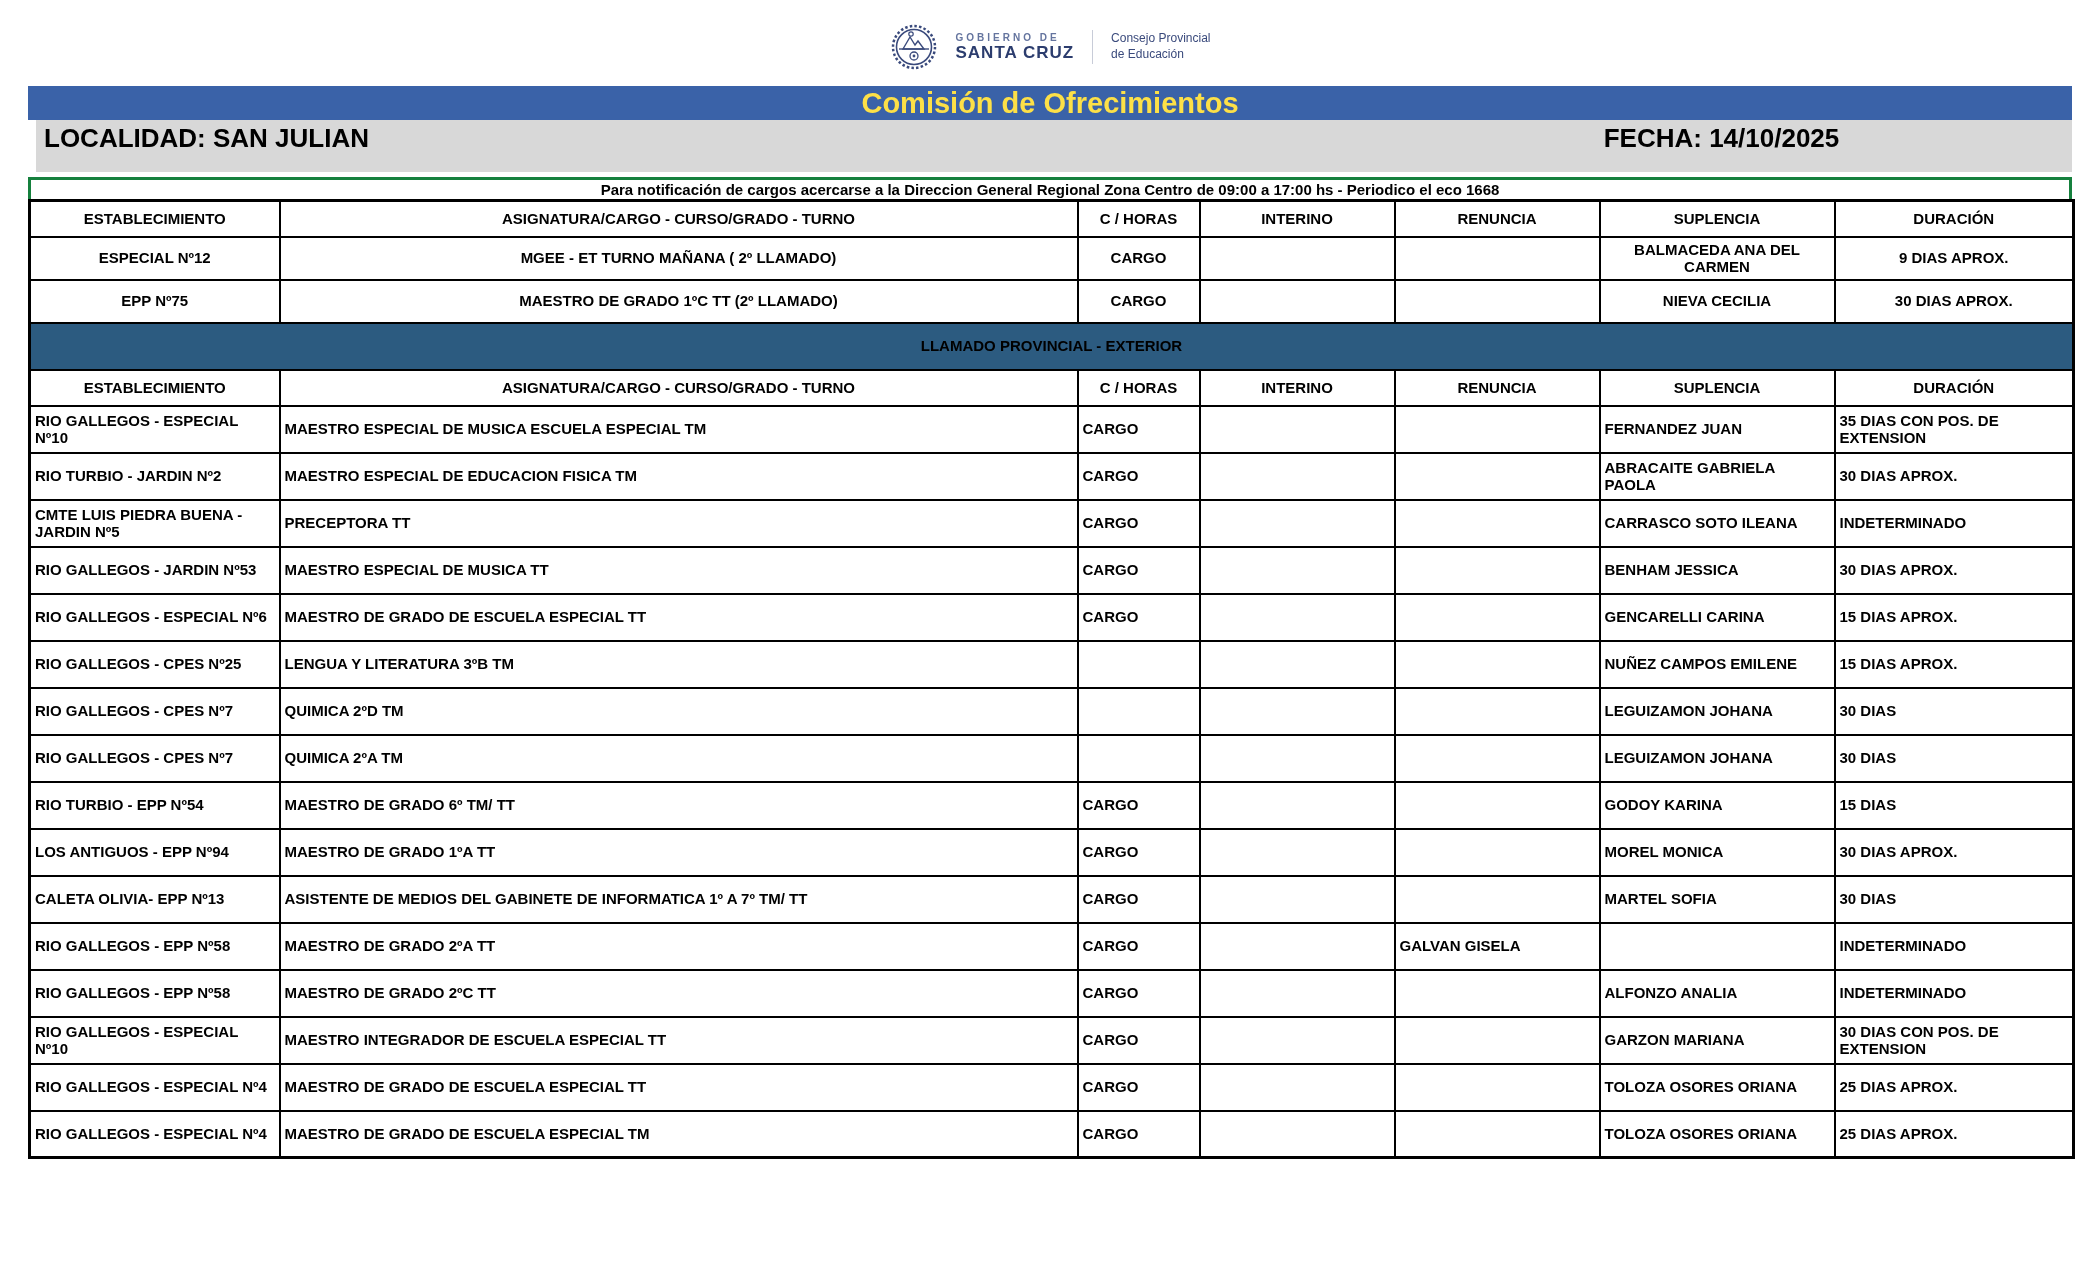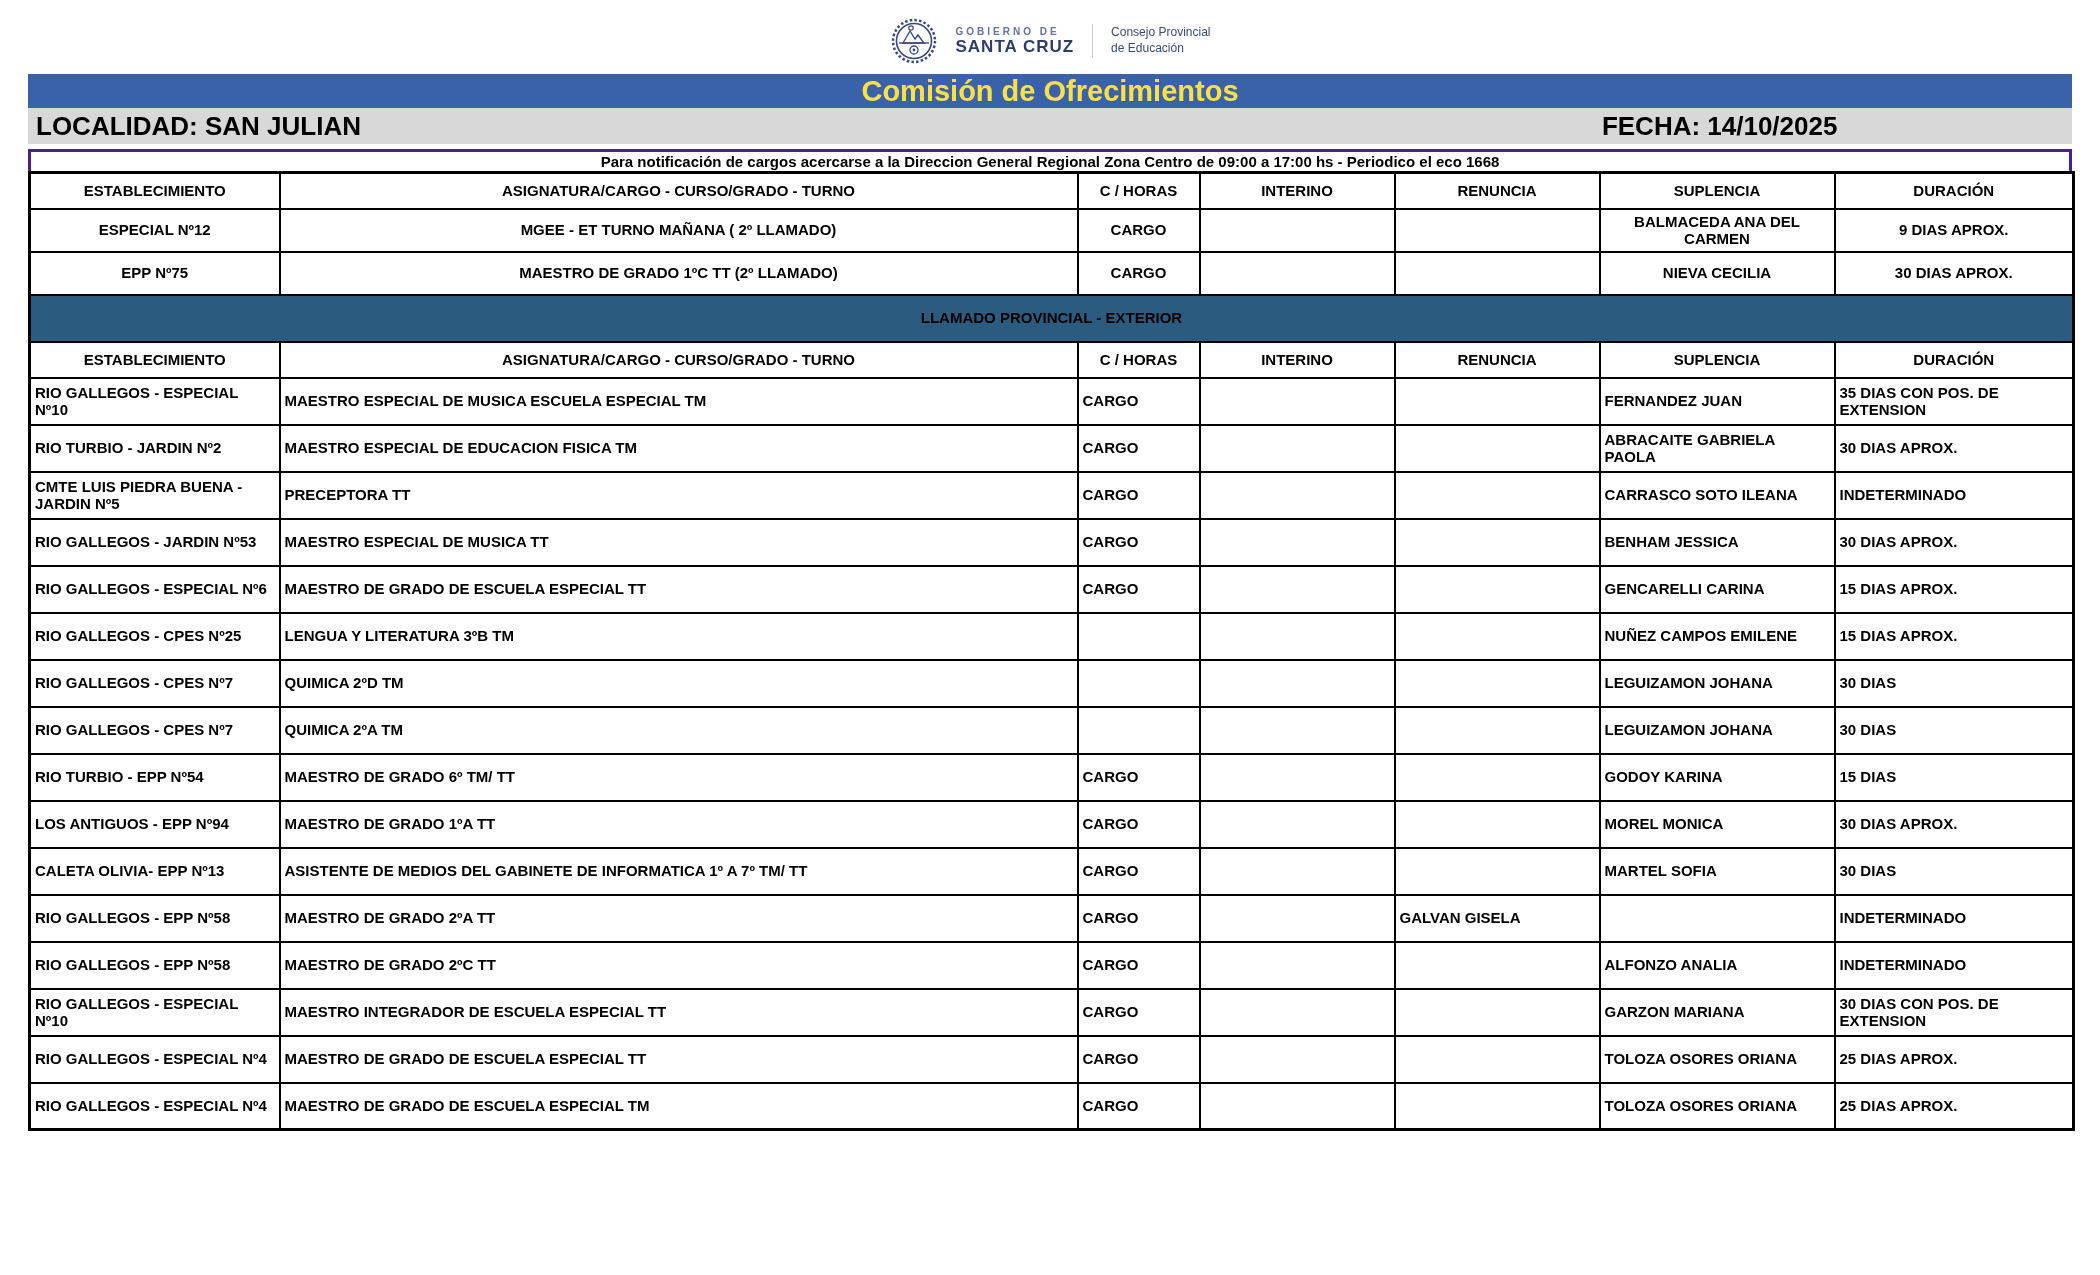--- a/index.html
+++ b/index.html
@@ -4,50 +4,50 @@
 <style>
   * { box-sizing: border-box; margin: 0; padding: 0; }
   html, body { background: #ffffff; }
   body {
     width: 2100px; height: 1275px;
     font-family: "Liberation Sans", sans-serif;
     color: #000;
     position: relative;
   }
   .logo-row {
-    height: 74px;
+    height: 86px;
     display: flex; justify-content: center; align-items: center;
     gap: 18px; padding-top: 8px;
   }
   .gob-block { display: flex; flex-direction: column; justify-content: center; }
   .gob-line1 { font-size: 10px; letter-spacing: 3px; color: #64749e; font-weight: 600; }
   .gob-line2 { font-size: 17px; font-weight: bold; color: #2c3d6e; letter-spacing: 1px; }
   .logo-divider { width: 1px; height: 34px; background: #c8ccd8; }
   .consejo-block { display: flex; flex-direction: column; justify-content: center; }
   .consejo-block div { font-size: 12px; color: #3a4a7c; line-height: 1.3; }
 
   .content { width: 2044px; margin: 0 auto; }
 
   .title-bar {
     height: 34px; line-height: 34px;
     text-align: center; font-weight: bold; font-size: 29px;
     color: #fde047;
   }
-  .sub-bar { height: 36px; position: relative; }
+  .sub-bar { height: 52px; position: relative; margin-left: 8px; }
   .localidad {
     position: absolute; left: 8px; top: 0;
     line-height: 36px; font-size: 26px; font-weight: bold; white-space: nowrap;
   }
   .fecha {
     position: absolute; left: 77%; top: 0;
     line-height: 36px; font-size: 26px; font-weight: bold; white-space: nowrap;
   }
   .notice {
     margin-top: 5px;
-    border: 3px solid #4c1d95;
+    border: 3px solid #15803d;
     height: 25px; line-height: 19px;
     text-align: center; font-weight: bold; font-size: 15px;
   }
   table.offers {
     width: 100%;
     border-collapse: collapse;
     table-layout: fixed;
     margin-top: -3px;
     border: 3px solid #000;
   }

